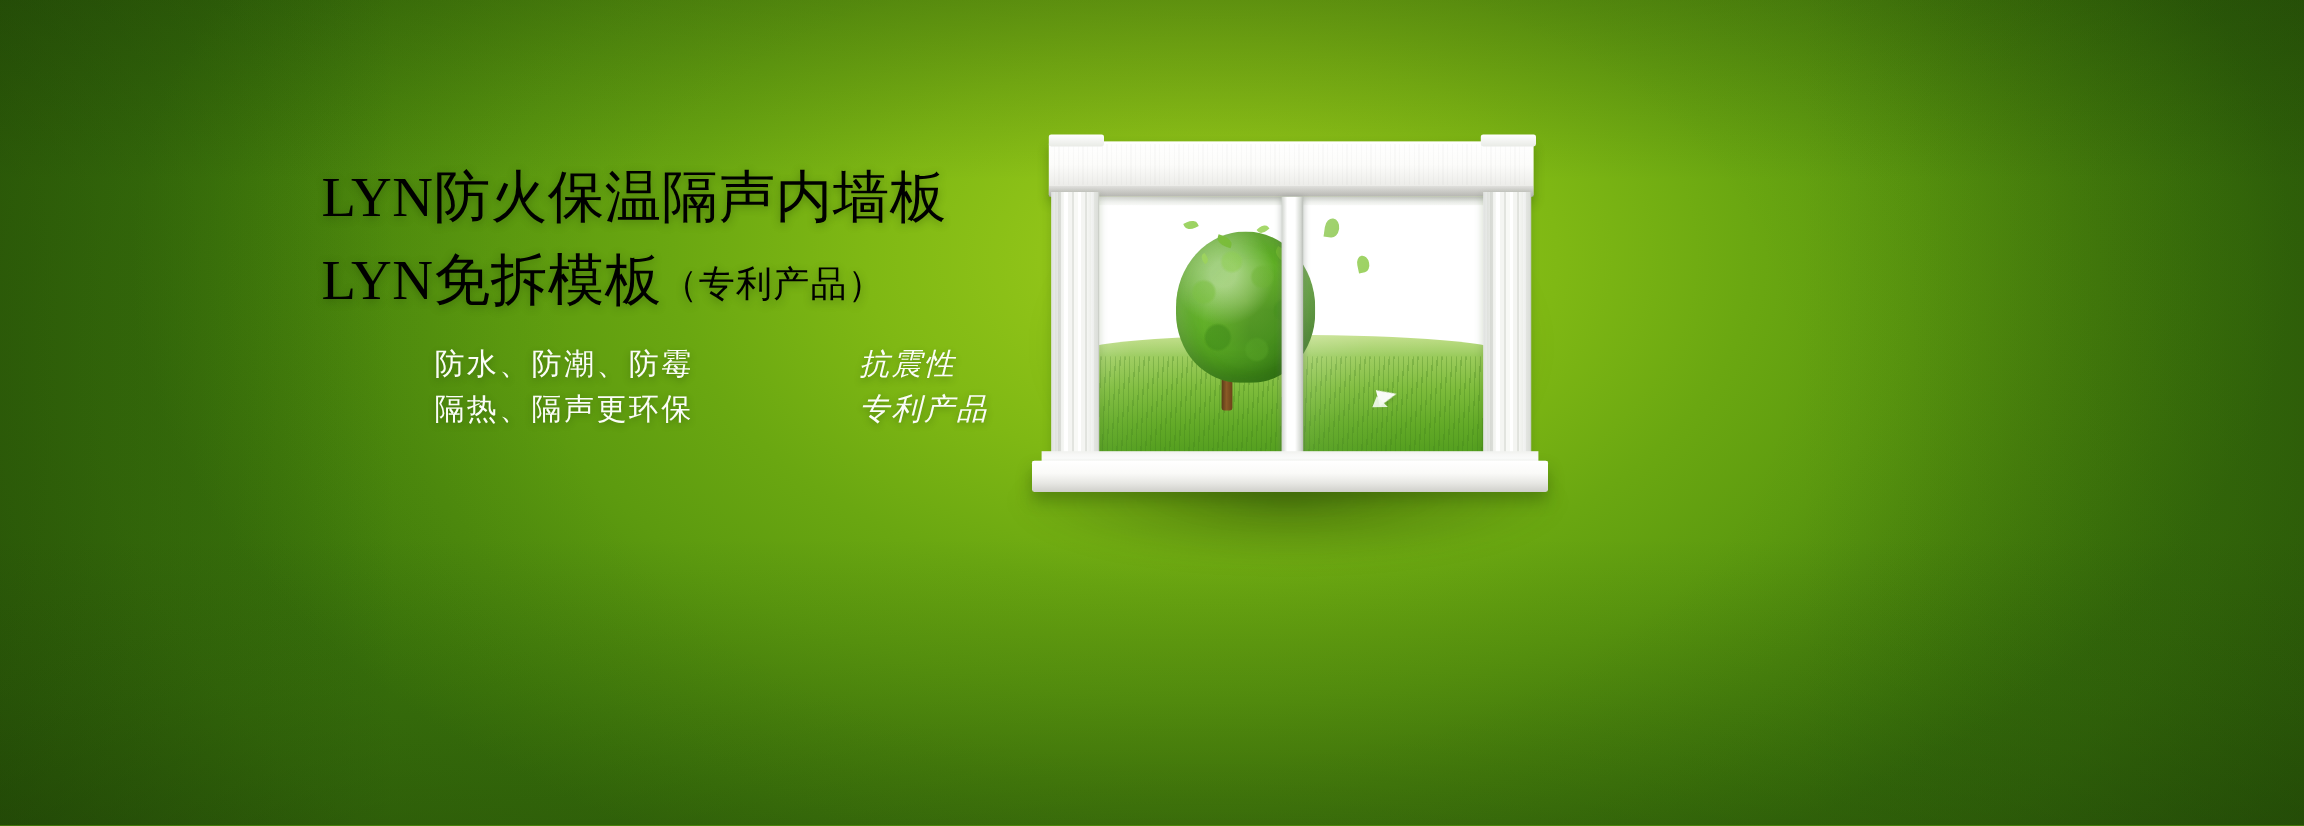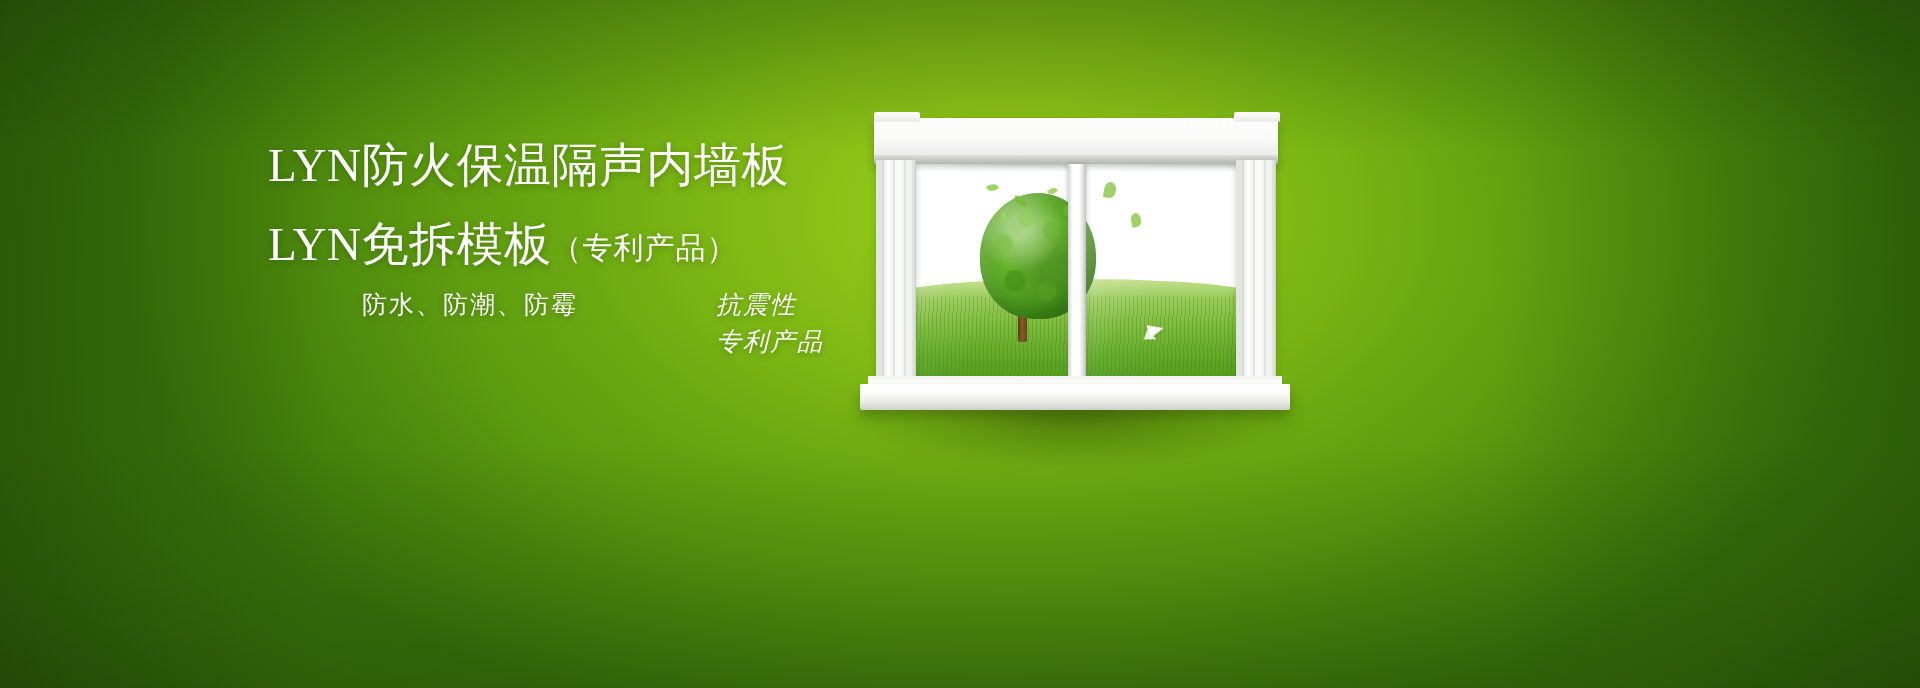--- a/index.html
+++ b/index.html
@@ -36,29 +36,29 @@
     background:linear-gradient(90deg, rgba(20,46,4,0.30) 0%, rgba(20,46,4,0.0) 100%);
   }
   .bg-rightdark{
     position:absolute;right:0;top:0;bottom:0;width:420px;
     background:linear-gradient(270deg, rgba(20,46,4,0.26) 0%, rgba(20,46,4,0.0) 100%);
   }
 
   
   .textblock{position:absolute;left:268px;top:136px;width:600px;}
   .headline{
-    color:#ffffff;
+    color:#000000;
     font-family:"Liberation Serif",serif;
     font-weight:400;
     letter-spacing:.5px;
     white-space:nowrap;
     text-shadow:0 2px 7px rgba(30,62,6,.40);
   }
   .headline-1{font-size:47px;line-height:1.26;}
-  .headline-2{font-size:47px;line-height:1.26;margin-top:20px;}
+  .headline-2{font-size:47px;line-height:1.26;margin-top:10px;}
   .paren{font-size:30px;letter-spacing:1px;vertical-align:2px;}
 
   .features{
     position:absolute;left:362px;top:286px;
     display:flex;gap:0px;justify-content:flex-end;
   }
   .feat-col{
     color:#fbfdf8;
     font-family:"Liberation Serif",serif;
     font-size:25px;line-height:1.48;
@@ -278,20 +278,21 @@
   <div class="bg-floor"></div>
 
   <div class="textblock">
     <div class="headline headline-1">LYN防火保温隔声内墙板</div>
     <div class="headline headline-2"><span>LYN免拆模板</span><span class="paren">（专利产品）</span></div>
   </div>
 
   <div class="features">
     <div class="feat-col col-a">
       <div>防水、防潮、防霉</div>
+      <div>隔热、隔声更环保</div>
     </div>
     <div class="feat-col col-b">
       <div>抗震性</div>
       <div>专利产品</div>
     </div>
   </div>
 
   <div class="window">
 
     <div class="win-shadow"></div>

